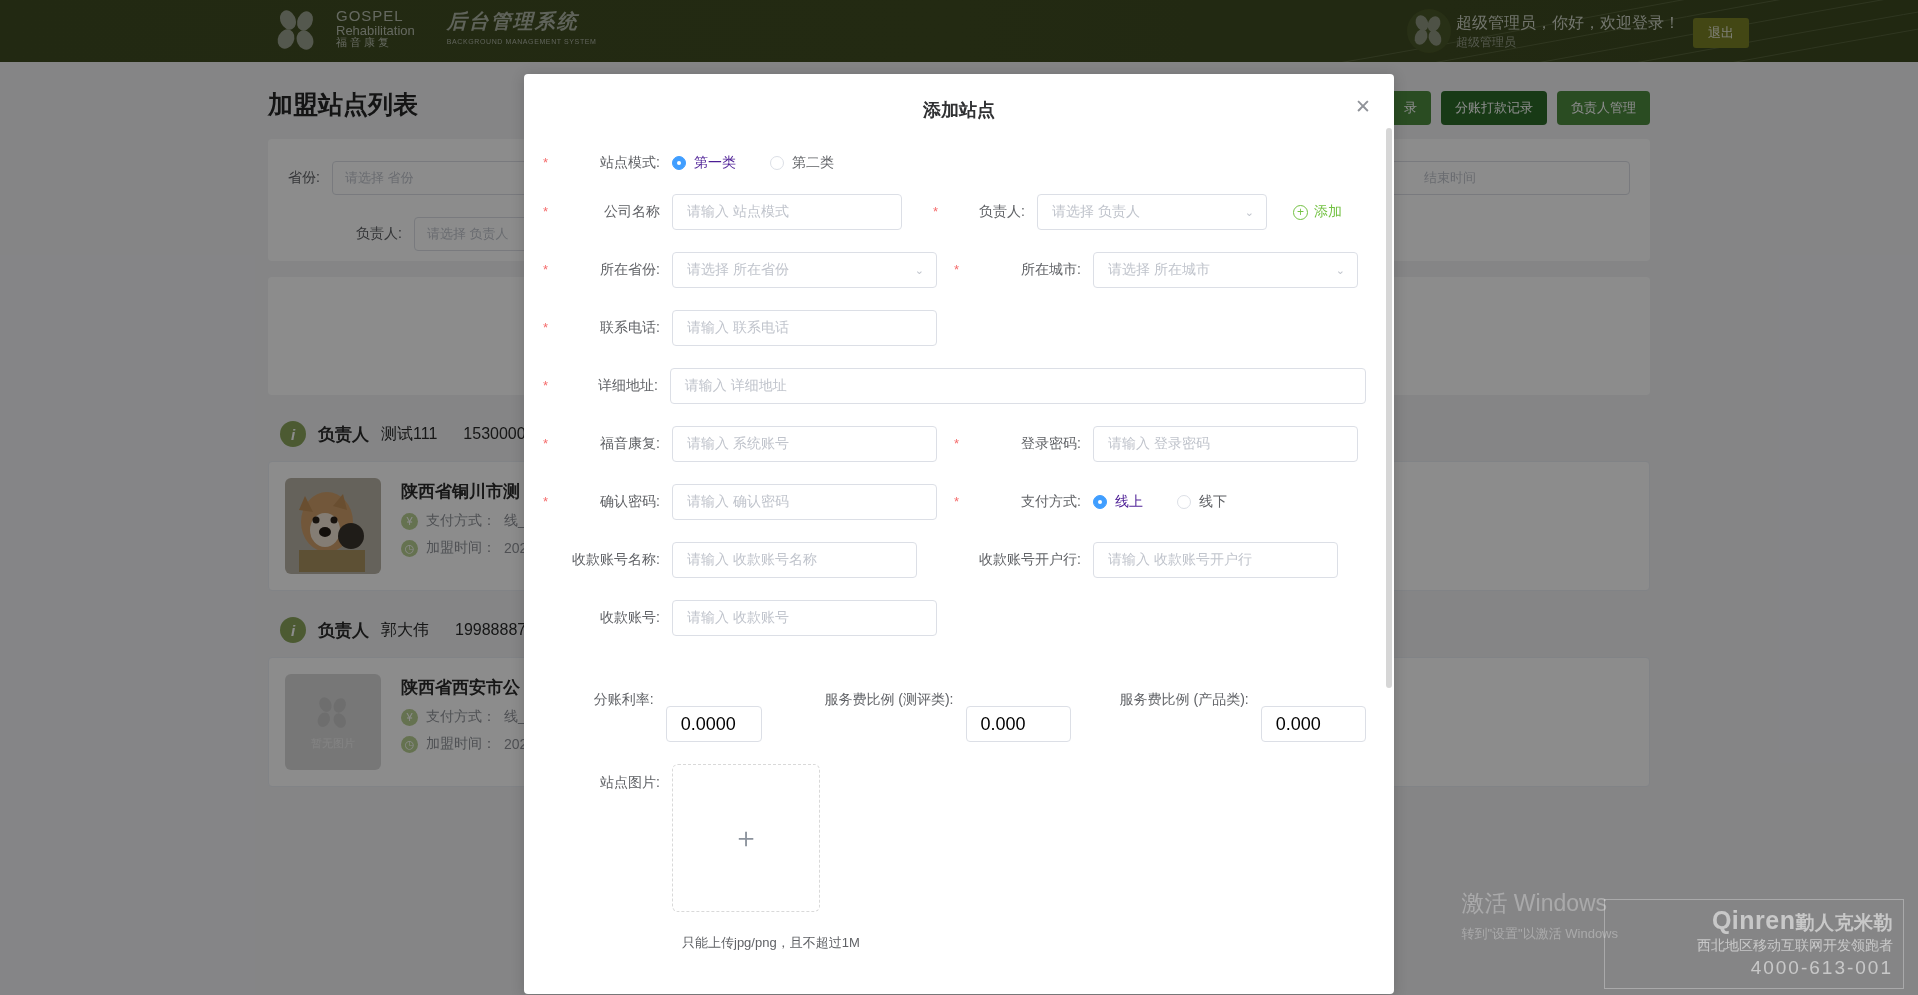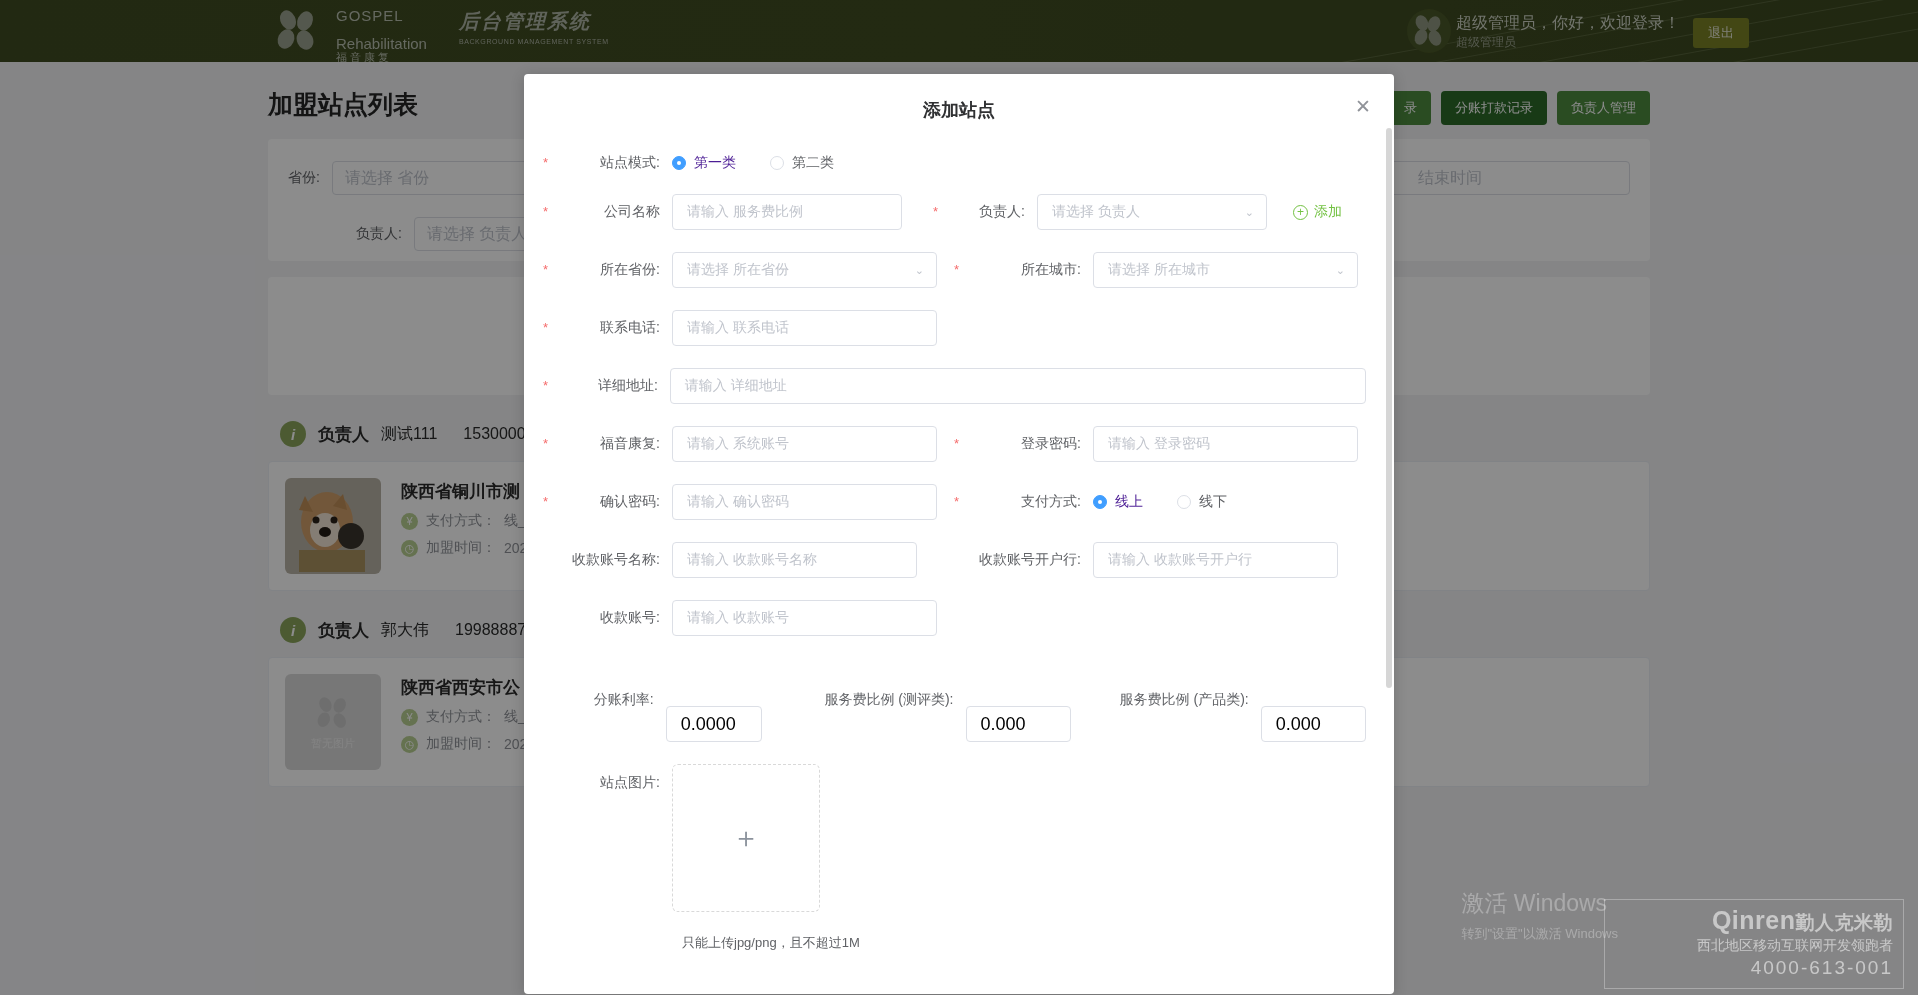--- a/index.html
+++ b/index.html
@@ -24,21 +24,21 @@
     position: absolute; right: 0; top: -40px; width: 900px; height: 160px;
     opacity: .18; pointer-events: none;
   }
   .brand {
     position: absolute; left: 272px; top: 8px;
     display: flex; gap: 14px;
   }
   .brand-logo { width: 50px; height: 44px; }
   .brand-en { display: flex; flex-direction: column; line-height: 1.05; color: #b9bfb0; }
   .brand-en .g1 { font-size: 15px; letter-spacing: 1px; }
-  .brand-en .g2 { font-size: 15px; margin-top: 12px; }
+  .brand-en .g2 { font-size: 13px; }
   .brand-en .g3 { font-size: 11px; letter-spacing: 3px; }
   .brand-cn { display: flex; flex-direction: column; margin-left: 18px; color: #aeb4a5; }
   .brand-cn .bc1 { font-size: 20px; font-weight: bold; font-style: italic; letter-spacing: 2px; }
   .brand-cn .bc2 { font-size: 7px; letter-spacing: .6px; margin-top: 3px; }
 
   .header-user {
     position: absolute; right: 238px; top: 9px;
     display: flex; align-items: center; gap: 5px;
   }
   .avatar {
@@ -71,21 +71,21 @@
   .gbtn.dark { background: #2c6b28; }
 
   .filter-card {
     background: #fff; border-radius: 4px; padding: 22px 20px 10px 20px;
     display: flex; flex-direction: column; gap: 22px;
   }
   .filter-row { display: flex; align-items: center; gap: 12px; }
   .flabel { font-size: 14px; color: #606266; white-space: nowrap; }
   .fctl {
     height: 34px; border: 1px solid #dcdfe6; border-radius: 4px;
-    background: #fff; font-size: 16px; color: #c0c4cc;
+    background: #fff; font-size: 13px; color: #c0c4cc;
     display: flex; align-items: center; padding: 0 12px;
   }
   .fctl.w240 { width: 240px; }
   .fctl.w360 { width: 360px; }
   .fctl.center { justify-content: center; }
 
   .add-card {
     background: #fff; border-radius: 4px; margin-top: 16px;
     height: 118px; display: flex; align-items: center; justify-content: center; gap: 12px;
   }
@@ -427,21 +427,21 @@
             <span class="rtext">第二类</span>
           </label>
         </div>
       </div>
 
       <div class="frow">
         <div class="flab w120">
           <span class="req">*</span>
           <span>公司名称</span>
         </div>
-        <div class="inp i230">请输入 服务费比例</div>
+        <div class="inp i230">请输入 站点模式</div>
         <div class="gap40"></div>
         <div class="flab w95">
           <span class="req">*</span>
           <span>负责人:</span>
         </div>
         <div class="inp i230">
           <span>请选择 负责人</span>
           <span class="caret">⌄</span>
         </div>
         <div class="add-link">

